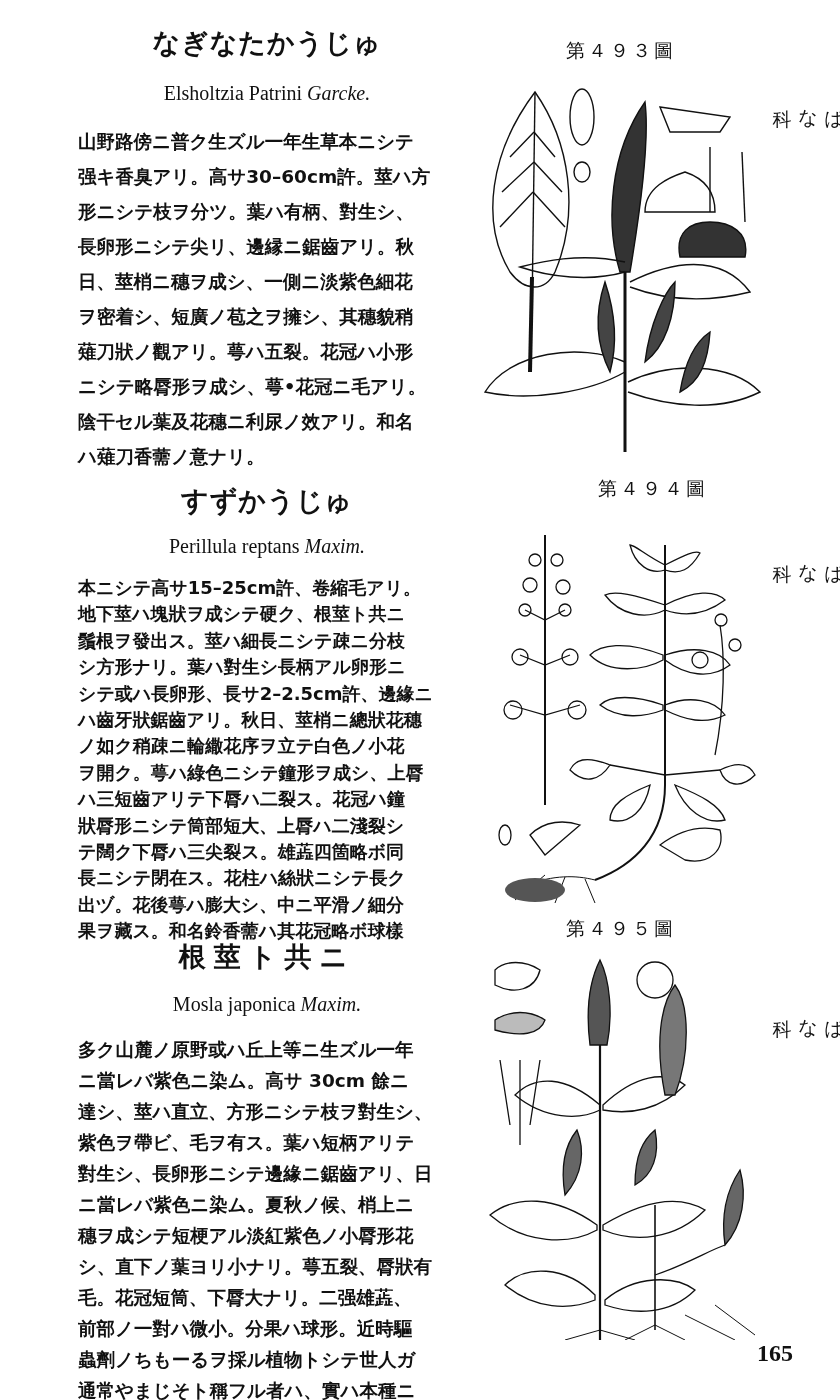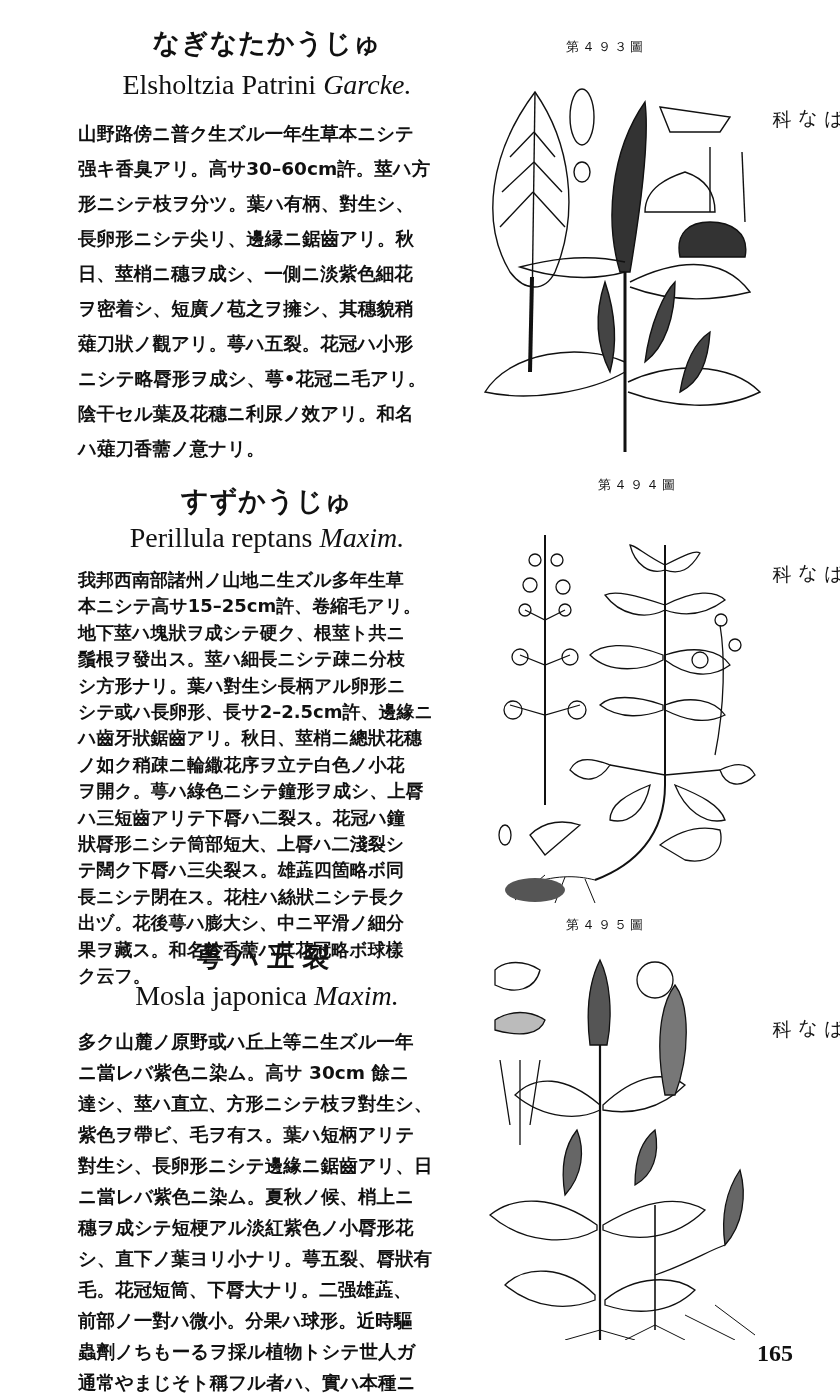--- a/index.html
+++ b/index.html
@@ -7,34 +7,34 @@
     width: 840px; height: 1400px; background: #ffffff; color: #111;
     font-family: "DejaVu Serif", serif; position: relative; overflow: hidden;
   }
   .entry { position: absolute; left: 0; width: 840px; }
   .text-col { position: absolute; left: 62px; width: 410px; }
   .jp-title {
     text-align: center; font-weight: bold; font-size: 27px; letter-spacing: 1px;
     font-family: "DejaVu Sans", sans-serif; margin: 0; line-height: 38px;
   }
   .latin {
-    text-align: center; font-family: "Liberation Serif", serif; font-size: 28px;
-    margin: 8px; line-height: 30px;
+    text-align: center; font-family: "Liberation Serif", serif; font-size: 20px;
+    margin: 16px; line-height: 30px;
   }
   .latin .auth { font-style: italic; }
   .body-text {
     font-family: "DejaVu Sans", sans-serif; font-weight: bold; font-size: 18.5px;
     margin: 16px; text-align: justify; text-align-last: left; word-break: break-all;
   }
   .body-text span { display: block; white-space: nowrap; }
   .e1 .body-text { line-height: 35px; }
   .e2 .body-text { line-height: 26.4px; font-size: 18px; }
   .e3 .body-text { line-height: 31px; }
   .fig-label {
-    position: absolute; font-family: Liberation Sans, sans-serif; font-size: 13px;
+    position: absolute; font-family: Liberation Sans, sans-serif; font-size: 19px;
     letter-spacing: 3px;
   }
   .family-label {
     position: absolute; writing-mode: vertical-rl; font-family: "DejaVu Sans", sans-serif;
     font-size: 19px; letter-spacing: 1px;
   }
   .illustration { position: absolute; }
   .page-number {
     position: absolute; left: 757px; top: 1340px; font-family: "Liberation Serif", serif;
     font-weight: bold; font-size: 24px;
@@ -100,36 +100,34 @@
 </section>
 
 <section class="entry e2" style="top:0;">
   <div class="text-col" style="top:485px;">
     <h2 class="jp-title" style="line-height:32px;">すずかうじゅ</h2>
     <p class="latin" style="line-height:26px;">
       <span>Perillula reptans</span>
       <span class="auth">Maxim.</span>
     </p>
     <div class="body-text">
-      <span>我邦西南部諸州ノ山地ニ生ズル多年生草</span>
       <span>本ニシテ高サ15–25cm許、卷縮毛アリ。</span>
       <span>地下莖ハ塊狀ヲ成シテ硬ク、根莖ト共ニ</span>
       <span>鬚根ヲ發出ス。莖ハ細長ニシテ疎ニ分枝</span>
       <span>シ方形ナリ。葉ハ對生シ長柄アル卵形ニ</span>
       <span>シテ或ハ長卵形、長サ2–2.5cm許、邊緣ニ</span>
       <span>ハ齒牙狀鋸齒アリ。秋日、莖梢ニ總狀花穗</span>
       <span>ノ如ク稍疎ニ輪繖花序ヲ立テ白色ノ小花</span>
       <span>ヲ開ク。萼ハ綠色ニシテ鐘形ヲ成シ、上脣</span>
       <span>ハ三短齒アリテ下脣ハ二裂ス。花冠ハ鐘</span>
       <span>狀脣形ニシテ筒部短大、上脣ハ二淺裂シ</span>
       <span>テ闊ク下脣ハ三尖裂ス。雄蕋四箇略ボ同</span>
       <span>長ニシテ閉在ス。花柱ハ絲狀ニシテ長ク</span>
       <span>出ヅ。花後萼ハ膨大シ、中ニ平滑ノ細分</span>
       <span>果ヲ藏ス。和名鈴香薷ハ其花冠略ボ球樣</span>
-      <span>ク云フ。</span>
     </div>
   </div>
   <div class="fig-label" style="left:598px; top:476px;">第４９４圖</div>
   <div class="family-label" style="left:770px; top:550px;">くちびるばな科</div>
   <div class="illustration" style="left:485px; top:505px;">
     <svg width="280" height="400" viewBox="0 0 280 400" fill="none" stroke="#111" stroke-width="1.3">
 
       <path d="M60 30 L60 300" stroke-width="2"></path>
       <g fill="none">
         <circle cx="50" cy="55" r="6"></circle>
@@ -173,21 +171,21 @@
 
       <path d="M45 330 C60 315 80 315 95 320 L60 350 Z"></path>
       <ellipse cx="20" cy="330" rx="6" ry="10"></ellipse>
       <path d="M175 340 C195 325 215 320 235 325 C240 345 225 360 200 355 Z"></path>
     </svg>
   </div>
 </section>
 
 <section class="entry e3" style="top:0;">
   <div class="text-col" style="top:940px;">
-    <h2 class="jp-title" style="letter-spacing:8px; line-height:34px;">萼ハ五裂</h2>
+    <h2 class="jp-title" style="letter-spacing:8px; line-height:34px;">根莖ト共ニ</h2>
     <p class="latin" style="line-height:28px;">
       <span>Mosla japonica</span>
       <span class="auth">Maxim.</span>
     </p>
     <div class="body-text">
       <span>多ク山麓ノ原野或ハ丘上等ニ生ズル一年</span>
       <span>ニ當レバ紫色ニ染ム。高サ 30cm 餘ニ</span>
       <span>達シ、莖ハ直立、方形ニシテ枝ヲ對生シ、</span>
       <span>紫色ヲ帶ビ、毛ヲ有ス。葉ハ短柄アリテ</span>
       <span>對生シ、長卵形ニシテ邊緣ニ鋸齒アリ、日</span>

